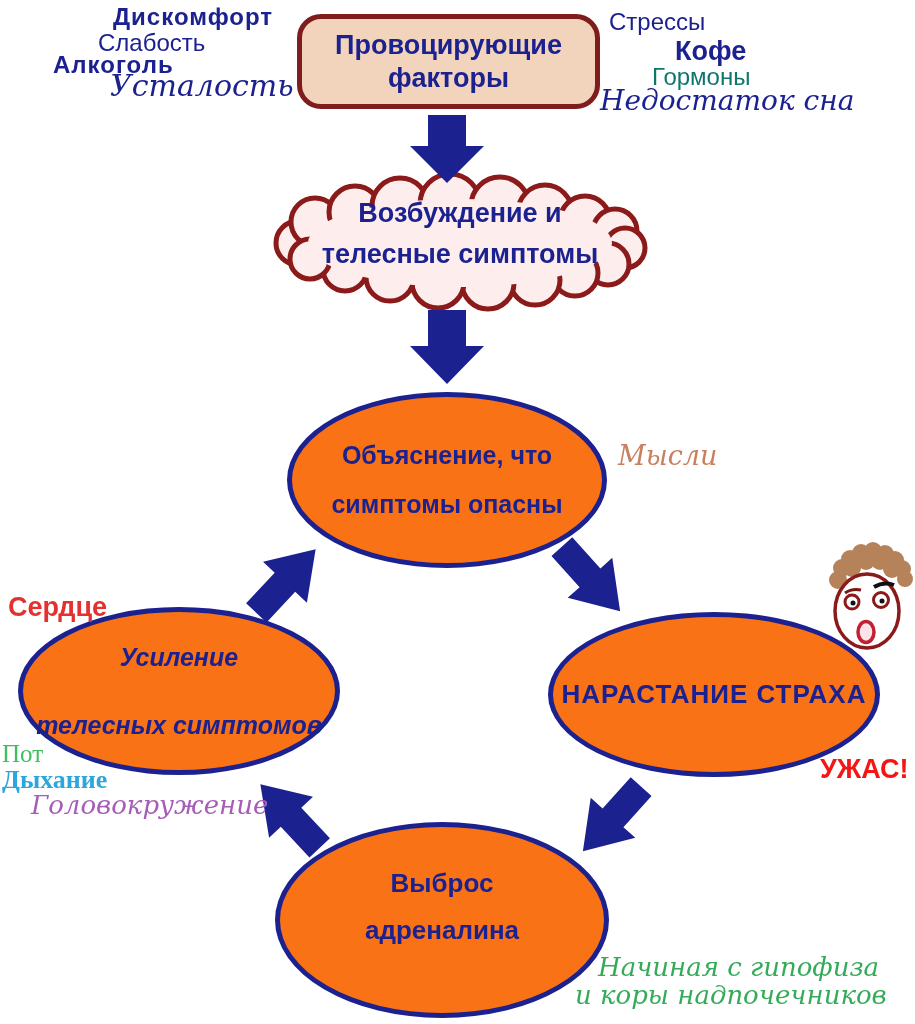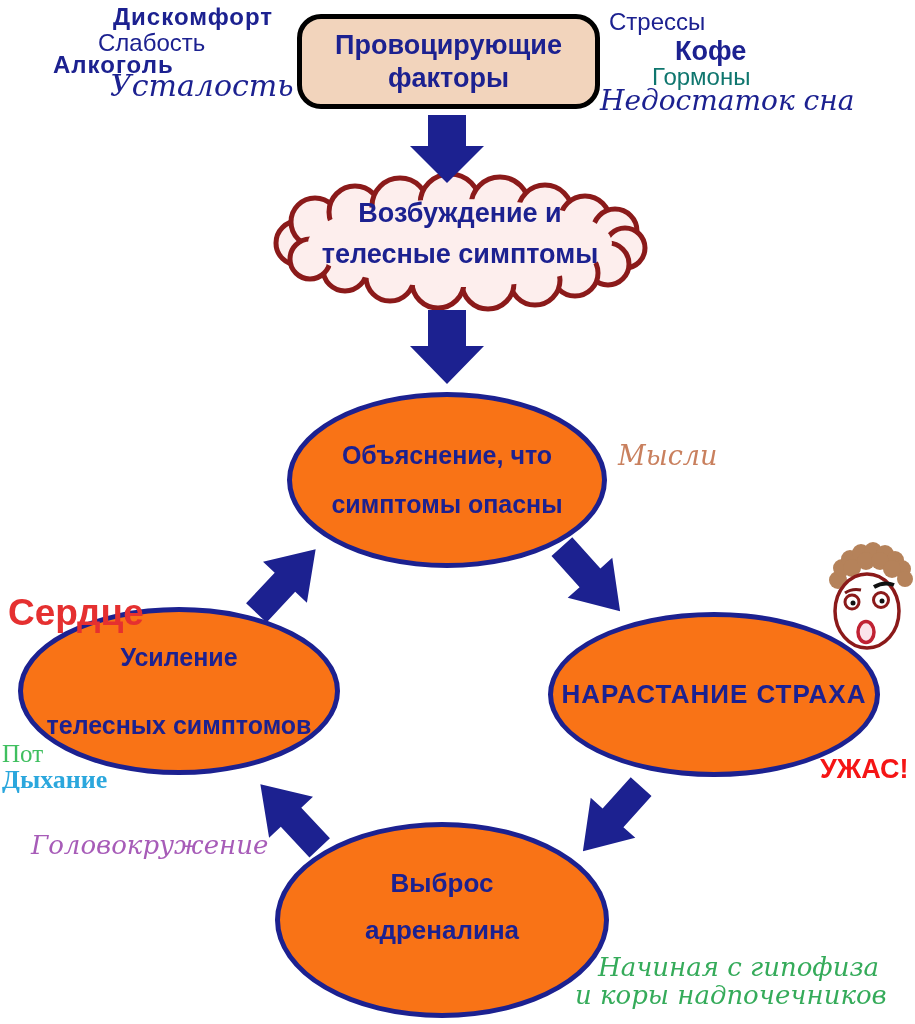--- a/index.html
+++ b/index.html
@@ -16,21 +16,21 @@
   .t-alcohol{left:53px;top:51px;font-size:24px;font-weight:bold;color:#1c2190;letter-spacing:1px;}
   .t-fatigue{left:110px;top:68px;font-size:30px;font-style:italic;font-family:"DejaVu Serif",serif;color:#1c2190;}
   .t-stress{left:609px;top:8px;font-size:24px;font-family:Liberation Sans, sans-serif;color:#1c2190;}
   .t-coffee{left:675px;top:36px;font-size:27px;font-weight:bold;color:#1c2190;}
   .t-hormones{left:652px;top:63px;font-size:24px;color:#0f766e;}
   .t-sleep{left:600px;top:84px;font-size:28px;font-style:italic;font-family:"DejaVu Serif",serif;color:#1c2190;}
 
   
   .prov-box{
     position:absolute;left:297px;top:14px;width:303px;height:95px;z-index:2;
-    background:#f2d4bc;border:5px solid #000000;border-radius:24px;
+    background:#f2d4bc;border:5px solid #7f1d1d;border-radius:24px;
     box-sizing:border-box;display:flex;flex-direction:column;align-items:center;justify-content:center;
   }
   .prov-box div{font-size:27px;font-weight:bold;color:#1c2190;line-height:1.2;}
 
   
   .cloud-text{
     position:absolute;left:280px;top:198px;width:360px;z-index:3;
     display:flex;flex-direction:column;align-items:center;gap:10px;
   }
   .cloud-text div{font-size:27px;font-weight:bold;color:#1c2190;}
@@ -38,33 +38,33 @@
   
   .ellipse{
     position:absolute;z-index:2;background:#f97316;border:5px solid #1c2190;border-radius:50%;
     box-sizing:border-box;display:flex;flex-direction:column;align-items:center;justify-content:center;
   }
   .ellipse div{font-weight:bold;color:#1c2190;text-align:center;}
   .el-explain{left:287px;top:392px;width:320px;height:176px;gap:20px;}
   .el-explain div{font-size:25px;}
   .el-fear{left:548px;top:612px;width:332px;height:165px;}
   .el-fear div{font-size:26px;letter-spacing:1px;}
-  .el-symptoms{left:18px;top:607px;width:322px;height:168px;gap:39px;}
+  .el-symptoms{left:18px;top:607px;width:322px;height:168px;gap:39px;font-style:italic;}
   .el-symptoms div{font-size:25px;}
   .el-adrenaline{left:275px;top:822px;width:334px;height:196px;gap:16px;padding-bottom:26px;}
   .el-adrenaline div{font-size:26px;}
 
   
   .a-thoughts1{left:618px;top:440px;font-size:27px;font-style:italic;font-family:"DejaVu Serif",serif;color:#c9805e;}
   .a-thoughts2{left:642px;top:468px;font-size:27px;font-style:italic;font-family:"DejaVu Serif",serif;color:#c9805e;}
   .a-terror{left:820px;top:754px;font-size:27px;font-weight:bold;color:#f51515;}
-  .a-heart{left:8px;top:592px;font-size:37px;font-weight:bold;color:#e53030;}
+  .a-heart{left:8px;top:592px;font-size:27px;font-weight:bold;color:#e53030;}
   .a-sweat{left:2px;top:740px;font-size:25px;font-family:"Liberation Serif",serif;color:#3fbf5f;}
   .a-breath{left:2px;top:765px;font-size:26px;font-weight:bold;font-family:"Liberation Serif",serif;color:#2ba7dd;}
-  .a-dizzy{left:31px;top:790px;font-size:26px;font-style:italic;font-family:"DejaVu Serif",serif;color:#a75cb8;margin-top:40px;}
+  .a-dizzy{left:31px;top:790px;font-size:26px;font-style:italic;font-family:"DejaVu Serif",serif;color:#a75cb8;}
   .a-adrenal1{left:598px;top:952px;font-size:26px;font-style:italic;font-family:"DejaVu Serif",serif;color:#35ab5a;text-align:center;}
   .a-adrenal2{left:575px;top:980px;font-size:26px;font-style:italic;font-family:"DejaVu Serif",serif;color:#35ab5a;}
 </style>
 </head>
 <body>
 
 <div class="stage">
 
   <svg class="svg-layer" viewBox="0 0 915 1024">
 

